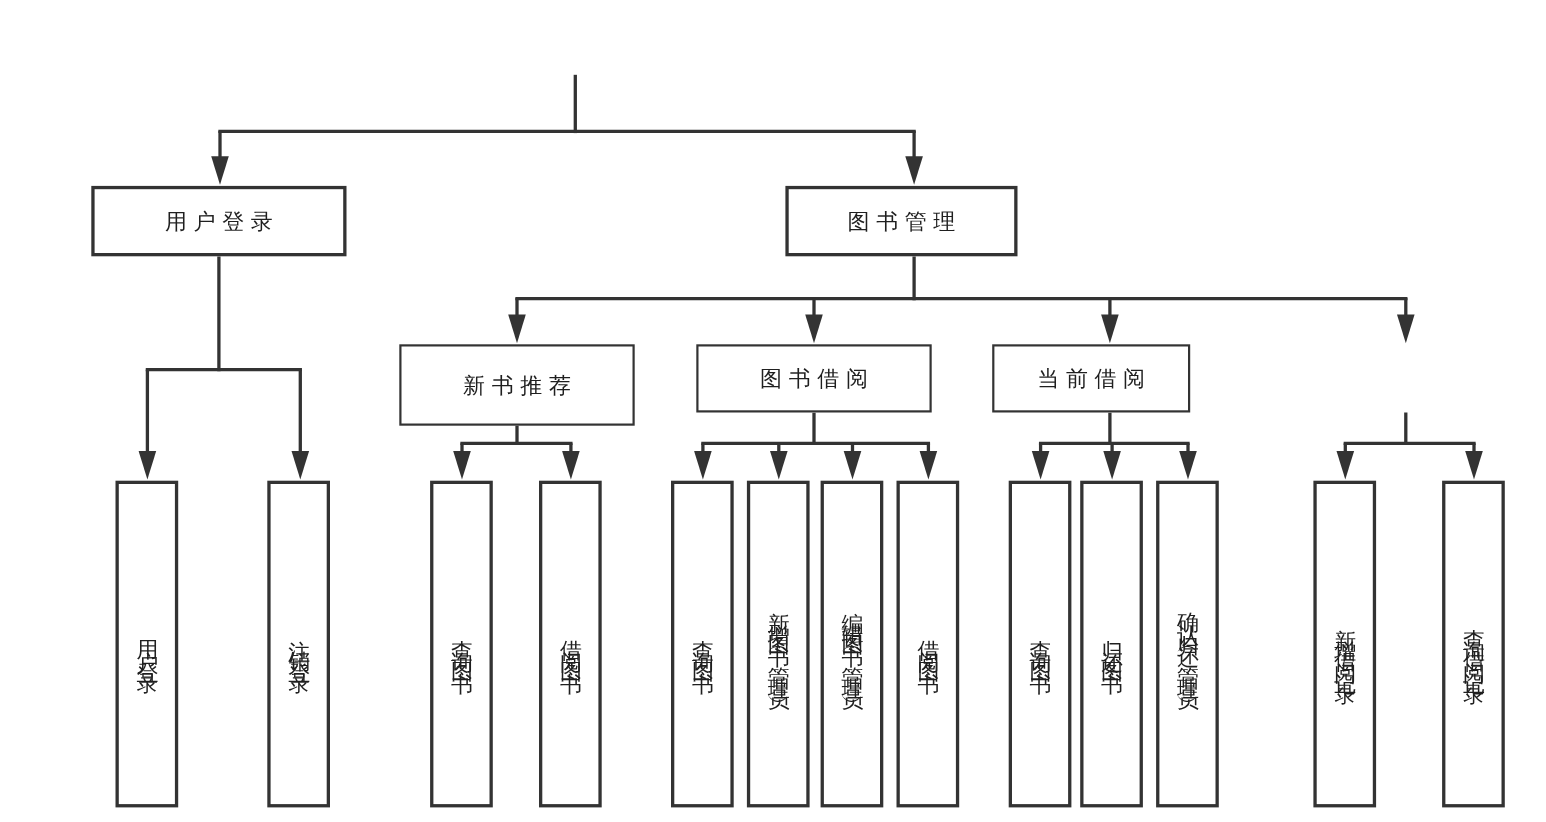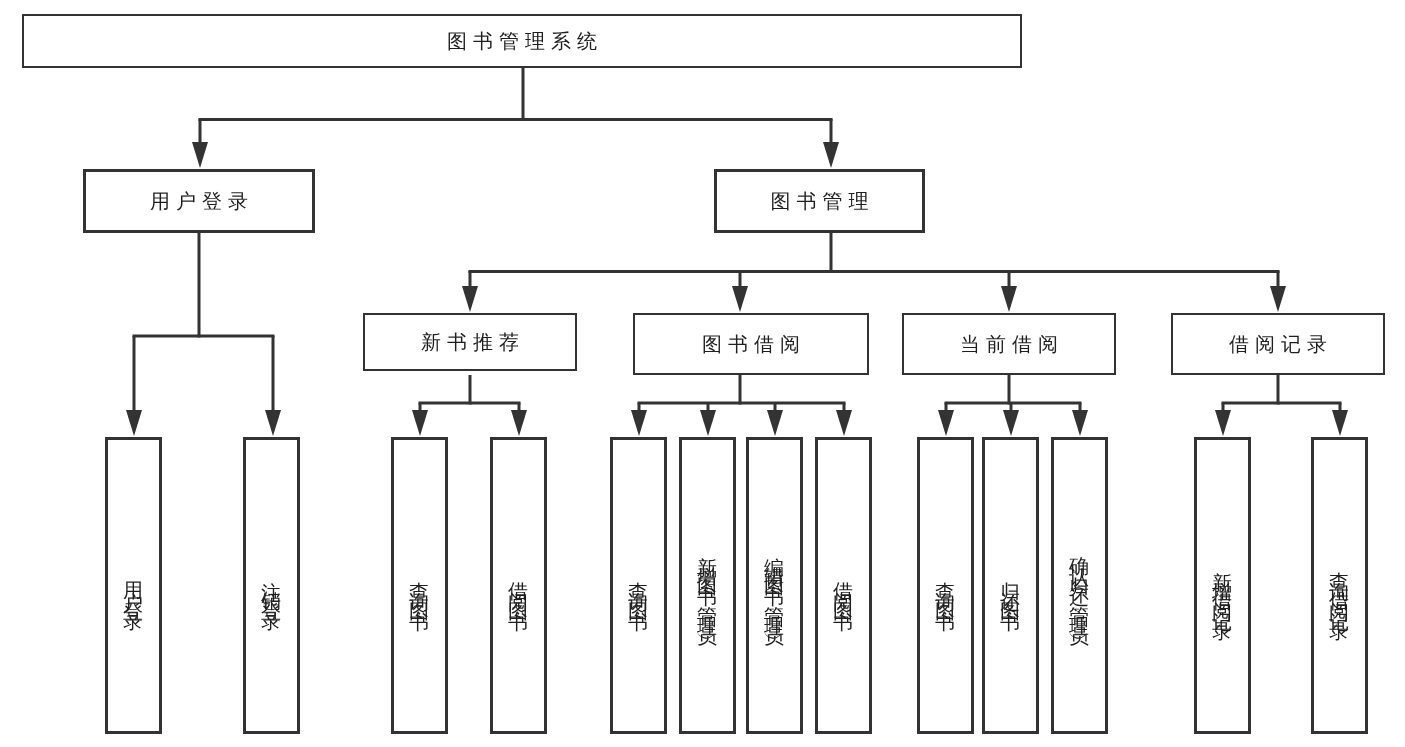--- a/index.html
+++ b/index.html
@@ -154,42 +154,36 @@
 
       <polygon points="946,436 938,410 954,410"></polygon>
       <polygon points="1011,436 1003,410 1019,410"></polygon>
       <polygon points="1080,436 1072,410 1088,410"></polygon>
 
       <polygon points="1223,436 1215,410 1231,410"></polygon>
       <polygon points="1340,436 1332,410 1348,410"></polygon>
     </g>
   </svg>
 
-  <div class="node l1" style="left:22px; top:14px; width:1000px; height:54px;">
-    <span>图书管理系统</span>
-  </div>
 
   <div class="node l2" style="left:83px; top:169px; width:232px; height:64px;">
     <span>用户登录</span>
   </div>
   <div class="node l2" style="left:714px; top:169px; width:211px; height:64px;">
     <span>图书管理</span>
   </div>
 
-  <div class="node l3" style="left:363px; top:313px; width:214px; height:58px;">
+  <div class="node l3" style="left:363px; top:313px; width:214px; height:74px;">
     <span>新书推荐</span>
   </div>
-  <div class="node l3" style="left:633px; top:313px; width:236px; height:62px;">
+  <div class="node l3" style="left:633px; top:313px; width:214px; height:62px;">
     <span>图书借阅</span>
   </div>
-  <div class="node l3" style="left:902px; top:313px; width:214px; height:62px;">
+  <div class="node l3" style="left:902px; top:313px; width:180px; height:62px;">
     <span>当前借阅</span>
-  </div>
-  <div class="node l3" style="left:1171px; top:313px; width:214px; height:62px;">
-    <span>借阅记录</span>
   </div>
 
   <div class="vnode" style="left:105px;">
     <span class="vtext">用户登录</span>
   </div>
   <div class="vnode" style="left:243px;">
     <span class="vtext">注销登录</span>
   </div>
   <div class="vnode" style="left:391px;">
     <span class="vtext">查询图书</span>

